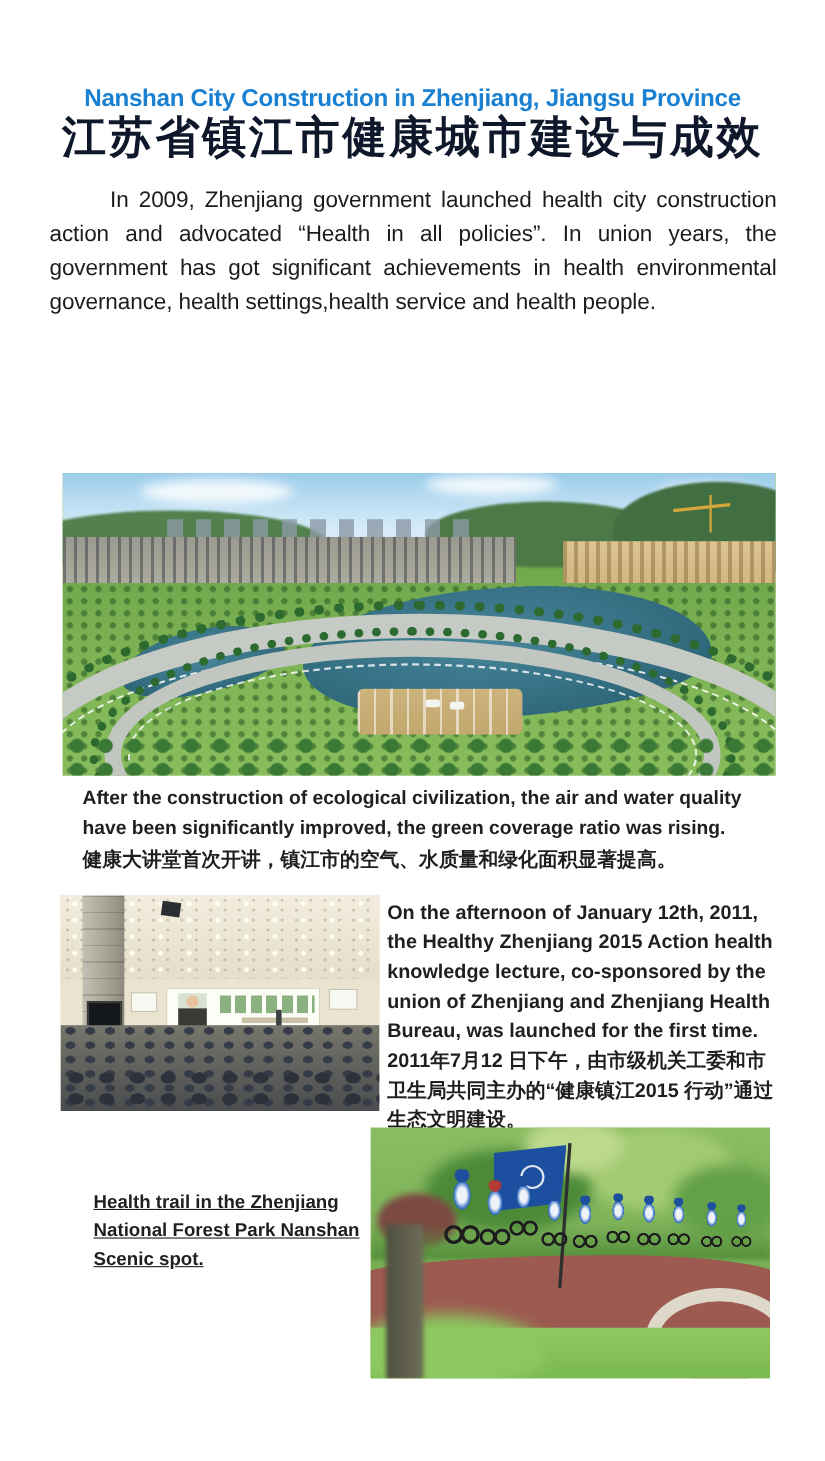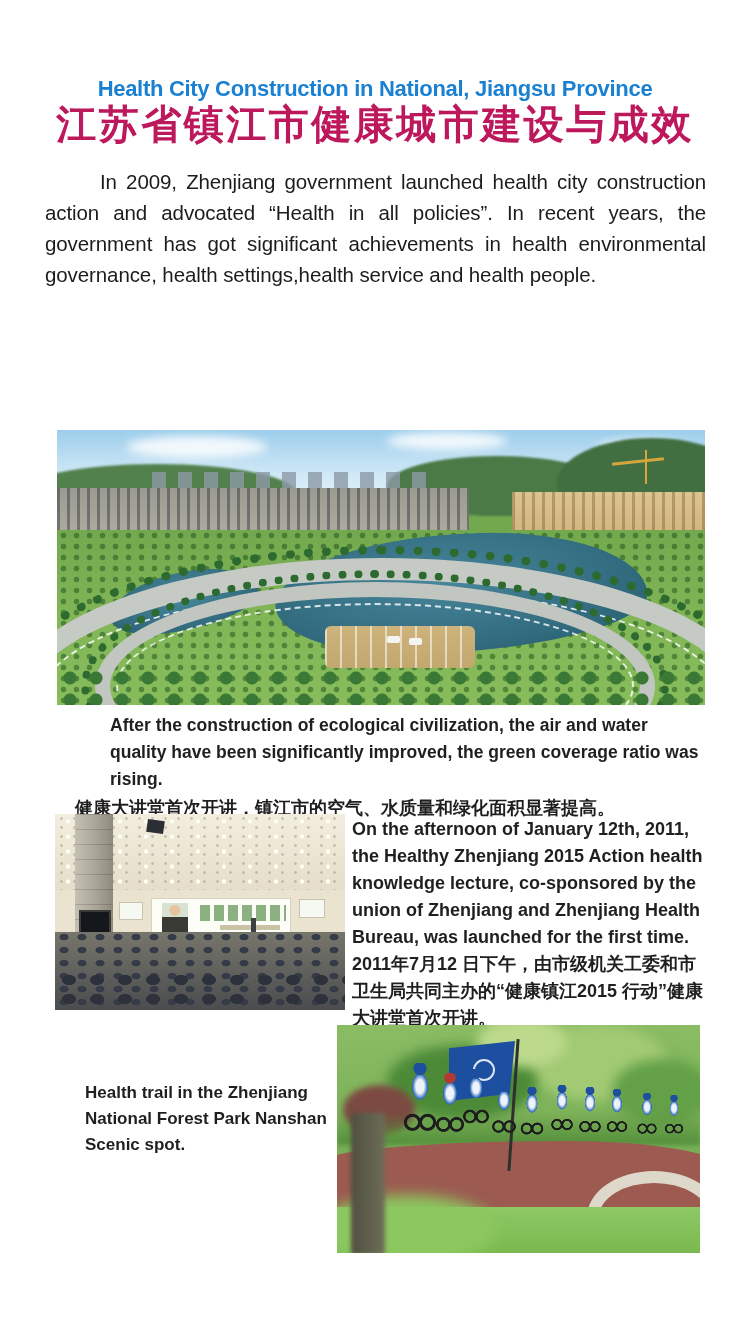--- a/index.html
+++ b/index.html
@@ -8,38 +8,38 @@
     position:relative; width:750px; height:1328px; margin:0 auto;
     background:#fff; overflow:hidden;
     font-family:"Liberation Sans","DejaVu Sans",sans-serif;
   }
   .abs { position:absolute; }
 
   
   .title-en { left:0; right:0; top:76px; text-align:center;
     font-size:22px; font-weight:bold; letter-spacing:-0.3px; color:#1a80d2; }
   .title-zh { left:0; right:0; top:97px; text-align:center;
-    font-size:40px; font-weight:bold; letter-spacing:2.5px; color:#be185d; }
+    font-size:40px; font-weight:bold; letter-spacing:2.5px; color:#0f172a; }
 
   
   .intro-en { left:45px; top:166px; width:661px; font-size:20.5px; line-height:31px;
     color:#1c1c1c; text-align:justify; text-indent:55px; letter-spacing:-0.1px; }
   .intro-zh { left:44px; top:299px; width:663px; font-size:23px; font-weight:bold;
     line-height:35px; color:#111; text-align:justify; text-indent:48px; }
 
   
   .cap p { font-weight:bold; color:#1f1f1f; }
   .cap-park { left:75px; top:712px; width:630px; }
-  .cap-park .en { font-size:17.5px; line-height:27px;margin-left:35px; }
+  .cap-park .en { font-size:17.5px; line-height:27px; }
   .cap-park .zh { font-size:18px; line-height:26px; margin-top:2px; }
   .cap-lecture { left:352px; top:816px; width:356px; }
   .cap-lecture .en { font-size:18px; line-height:27px; }
   .cap-lecture .zh { font-size:18px; line-height:27px; }
   .cap-trail { left:85px; top:1080px; width:262px; }
-  .cap-trail .en { font-size:17px; line-height:26px; }
+  .cap-trail .en { font-size:17px; line-height:26px;text-decoration:underline; }
   .cap-trail .zh { font-size:17.5px; line-height:26px; }
 
   
   .photo { position:absolute; overflow:hidden; background:#9ab; }
   .photo > div { position:absolute; }
 
   
   .photo-aerial { left:57px; top:430px; width:648px; height:275px; background:#73a94e; }
   .pa-sky { left:0; top:0; right:0; height:80px;
     background:linear-gradient(#9ccdeb,#cfe8f6 55%,#e9f4fa); }
@@ -164,24 +164,24 @@
       radial-gradient(circle at 50% 8%,#b23a34 4px,rgba(0,0,0,0) 4.8px),
       radial-gradient(ellipse 6px 10px at 50% 34%,#eef3fa 45%,#2a66bb 85%,rgba(0,0,0,0) 90%),
       radial-gradient(circle at 27% 86%,rgba(0,0,0,0) 3.4px,#1d1d1d 3.9px 5.4px,rgba(0,0,0,0) 6px),
       radial-gradient(circle at 73% 86%,rgba(0,0,0,0) 3.4px,#1d1d1d 3.9px 5.4px,rgba(0,0,0,0) 6px); }
 </style>
 </head>
 <body>
 
 <div class="page">
 
-  <h2 class="abs title-en">Health City Construction in National, Jiangsu Province</h2>
+  <h2 class="abs title-en">Nanshan City Construction in Zhenjiang, Jiangsu Province</h2>
   <h1 class="abs title-zh">江苏省镇江市健康城市建设与成效</h1>
 
-  <p class="abs intro-en">In 2009, Zhenjiang government launched health city construction action and advocated “Health in all policies”. In recent years, the government has got significant achievements in health environmental governance, health settings,health service and health people.</p>
+  <p class="abs intro-en">In 2009, Zhenjiang government launched health city construction action and advocated “Health in all policies”. In union years, the government has got significant achievements in health environmental governance, health settings,health service and health people.</p>
 
   <div class="photo photo-aerial">
     <div class="pa-sky"></div>
     <div class="pa-cloud c1"></div>
     <div class="pa-cloud c2"></div>
     <div class="pa-cloud c3"></div>
     <div class="pa-hill h1"></div>
     <div class="pa-hill h2"></div>
     <div class="pa-hill h3"></div>
     <div class="pa-towers"></div>
@@ -220,21 +220,21 @@
     <div class="pl-speaker-stand"></div>
     <div class="pl-pillar"></div>
     <div class="pl-speakerbox"></div>
     <div class="pl-tv"></div>
     <div class="pl-audience"></div>
     <div class="pl-audience-front"></div>
   </div>
 
   <div class="abs cap cap-lecture">
     <p class="en">On the afternoon of January 12th, 2011, the Healthy Zhenjiang 2015 Action health knowledge lecture, co-sponsored by the union of Zhenjiang and Zhenjiang Health Bureau, was launched for the first time.</p>
-    <p class="zh">2011年7月12 日下午，由市级机关工委和市卫生局共同主办的“健康镇江2015 行动”健康大讲堂首次开讲。</p>
+    <p class="zh">2011年7月12 日下午，由市级机关工委和市卫生局共同主办的“健康镇江2015 行动”通过生态文明建设。</p>
   </div>
 
   <div class="abs cap cap-trail">
     <p class="en">Health trail in the Zhenjiang National Forest Park Nanshan Scenic spot.</p>
   </div>
 
   <div class="photo photo-cyclists">
     <div class="pc-blob b1"></div>
     <div class="pc-blob b2"></div>
     <div class="pc-blob b3"></div>

